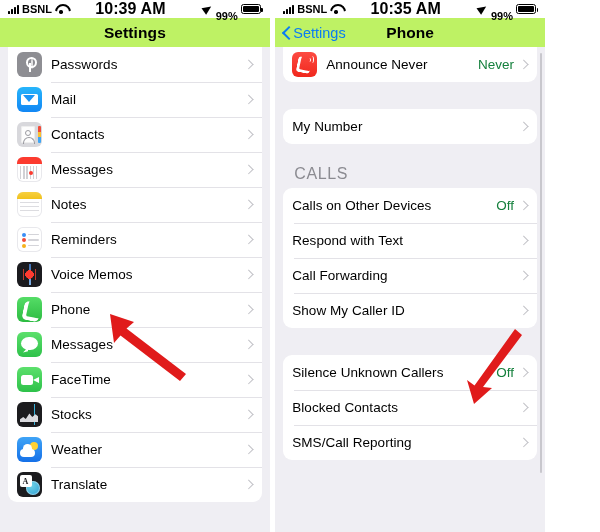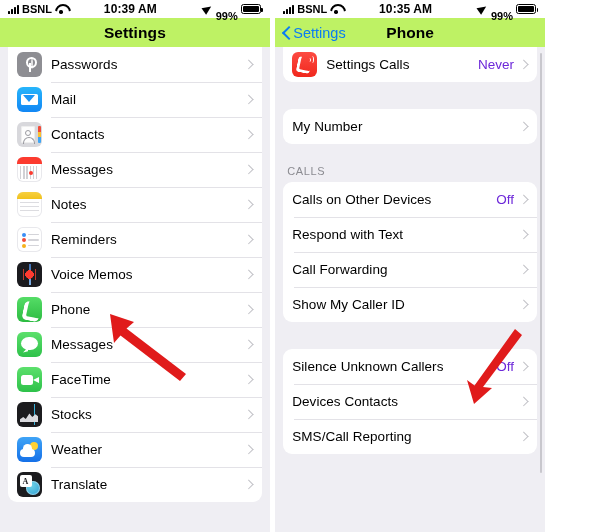--- a/index.html
+++ b/index.html
@@ -20,21 +20,21 @@
   .statusbar {
     height: 18px; background: #ffffff;
     display: flex; align-items: center;
     padding: 0 9px 0 8px;
     font-size: 11px; font-weight: bold; color: #000;
     position: relative;
   }
   .sb-left { display: flex; align-items: center; gap: 3px; }
   .sb-center {
     position: absolute; left: 0; right: 9px; text-align: center;
-    font-size: 12px; font-weight: bold; letter-spacing: .1px;
+    font-size: 16px; font-weight: bold; letter-spacing: .1px;
   }
   .sb-right {
     margin-left: auto; display: flex; align-items: center; gap: 3px;
     position: relative; z-index: 2;
   }
   .bars { display: flex; align-items: flex-end; gap: 1px; height: 9px; }
   .bars i { display: block; width: 2px; background: #000; border-radius: .5px; }
   .bars i:nth-child(1) { height: 3px; }
   .bars i:nth-child(2) { height: 5px; }
   .bars i:nth-child(3) { height: 7px; }
@@ -102,21 +102,21 @@
     display: flex; align-items: center; height: 35px;
     padding: 0 10px 0 9px; position: relative;
   }
   .row + .row::before {
     content: ""; position: absolute; left: 43px; right: 0; top: 0;
     height: 1px; background: #e3e2e7;
   }
   .row-plain + .row-plain::before { left: 11px; }
   .icon { width: 25px; height: 25px; border-radius: 6px; flex: none; margin-right: 9px; position: relative; overflow: hidden; }
   .label { font-size: 13.5px; color: #000; letter-spacing: .05px; }
-  .row-value { margin-left: auto; font-size: 13.5px; color: #6d28d9; margin-right: 6px; }
+  .row-value { margin-left: auto; font-size: 13.5px; color: #15803d; margin-right: 6px; }
   .chev {
     margin-left: auto; width: 7px; height: 12px; flex: none; position: relative;
   }
   .row-value + .chev { margin-left: 0; }
   .chev::before {
     content: ""; position: absolute; left: 0; top: 2.4px;
     width: 6.4px; height: 6.4px;
     border-right: 1.7px solid #c2c2c7; border-top: 1.7px solid #c2c2c7;
     transform: rotate(45deg);
   }
@@ -328,22 +328,22 @@
     border-right: 1.6px solid #fff; border-radius: 50%;
   }
   .ic-announce .snd::after {
     content: ""; position: absolute; left: -2.5px; top: 1.5px;
     width: 2.5px; height: 4px;
     border-right: 1.4px solid #fff; border-radius: 50%;
   }
 
   
   .group-header {
-    font-size: 11px; color: #8b8b91; letter-spacing: .6px;
-    padding: 0 0 5px 12px; text-transform: uppercase;
+    font-size: 16px; color: #8b8b91; letter-spacing: .6px;
+    padding: 0 0 5px 19px; text-transform: uppercase;
   }
   .spacer-lg { height: 27px; }
   .spacer-md { height: 21px; }
 
   .scrollbar {
     position: absolute; right: 3px; top: 6px;
     width: 2.5px; height: 420px; background: #c8c7cd; border-radius: 2px;
   }
 
   
@@ -505,21 +505,21 @@
       </span>
       <span class="nav-title">Phone</span>
     </div>
 
     <div class="screen">
       <div class="card flush-top" id="r-card-announce">
           <div class="row">
             <span class="icon ic-announce">
               <span class="snd"></span>
             </span>
-            <span class="label">Settings Calls</span>
+            <span class="label">Announce Never</span>
             <span class="row-value">Never</span>
             <span class="chev"></span>
           </div>
         </div>
       <div class="spacer-lg"></div>
       <div class="card" id="r-card-mynumber">
           <div class="row row-plain">
             <span class="label">My Number</span>
             <span class="chev"></span>
           </div>
@@ -546,21 +546,21 @@
           </div>
         </div>
       <div class="spacer-lg"></div>
       <div class="card" id="r-card-silence">
           <div class="row row-plain">
             <span class="label">Silence Unknown Callers</span>
             <span class="row-value">Off</span>
             <span class="chev"></span>
           </div>
           <div class="row row-plain">
-            <span class="label">Devices Contacts</span>
+            <span class="label">Blocked Contacts</span>
             <span class="chev"></span>
           </div>
           <div class="row row-plain">
             <span class="label">SMS/Call Reporting</span>
             <span class="chev"></span>
           </div>
         </div>
 
       <div class="scrollbar"></div>
 

